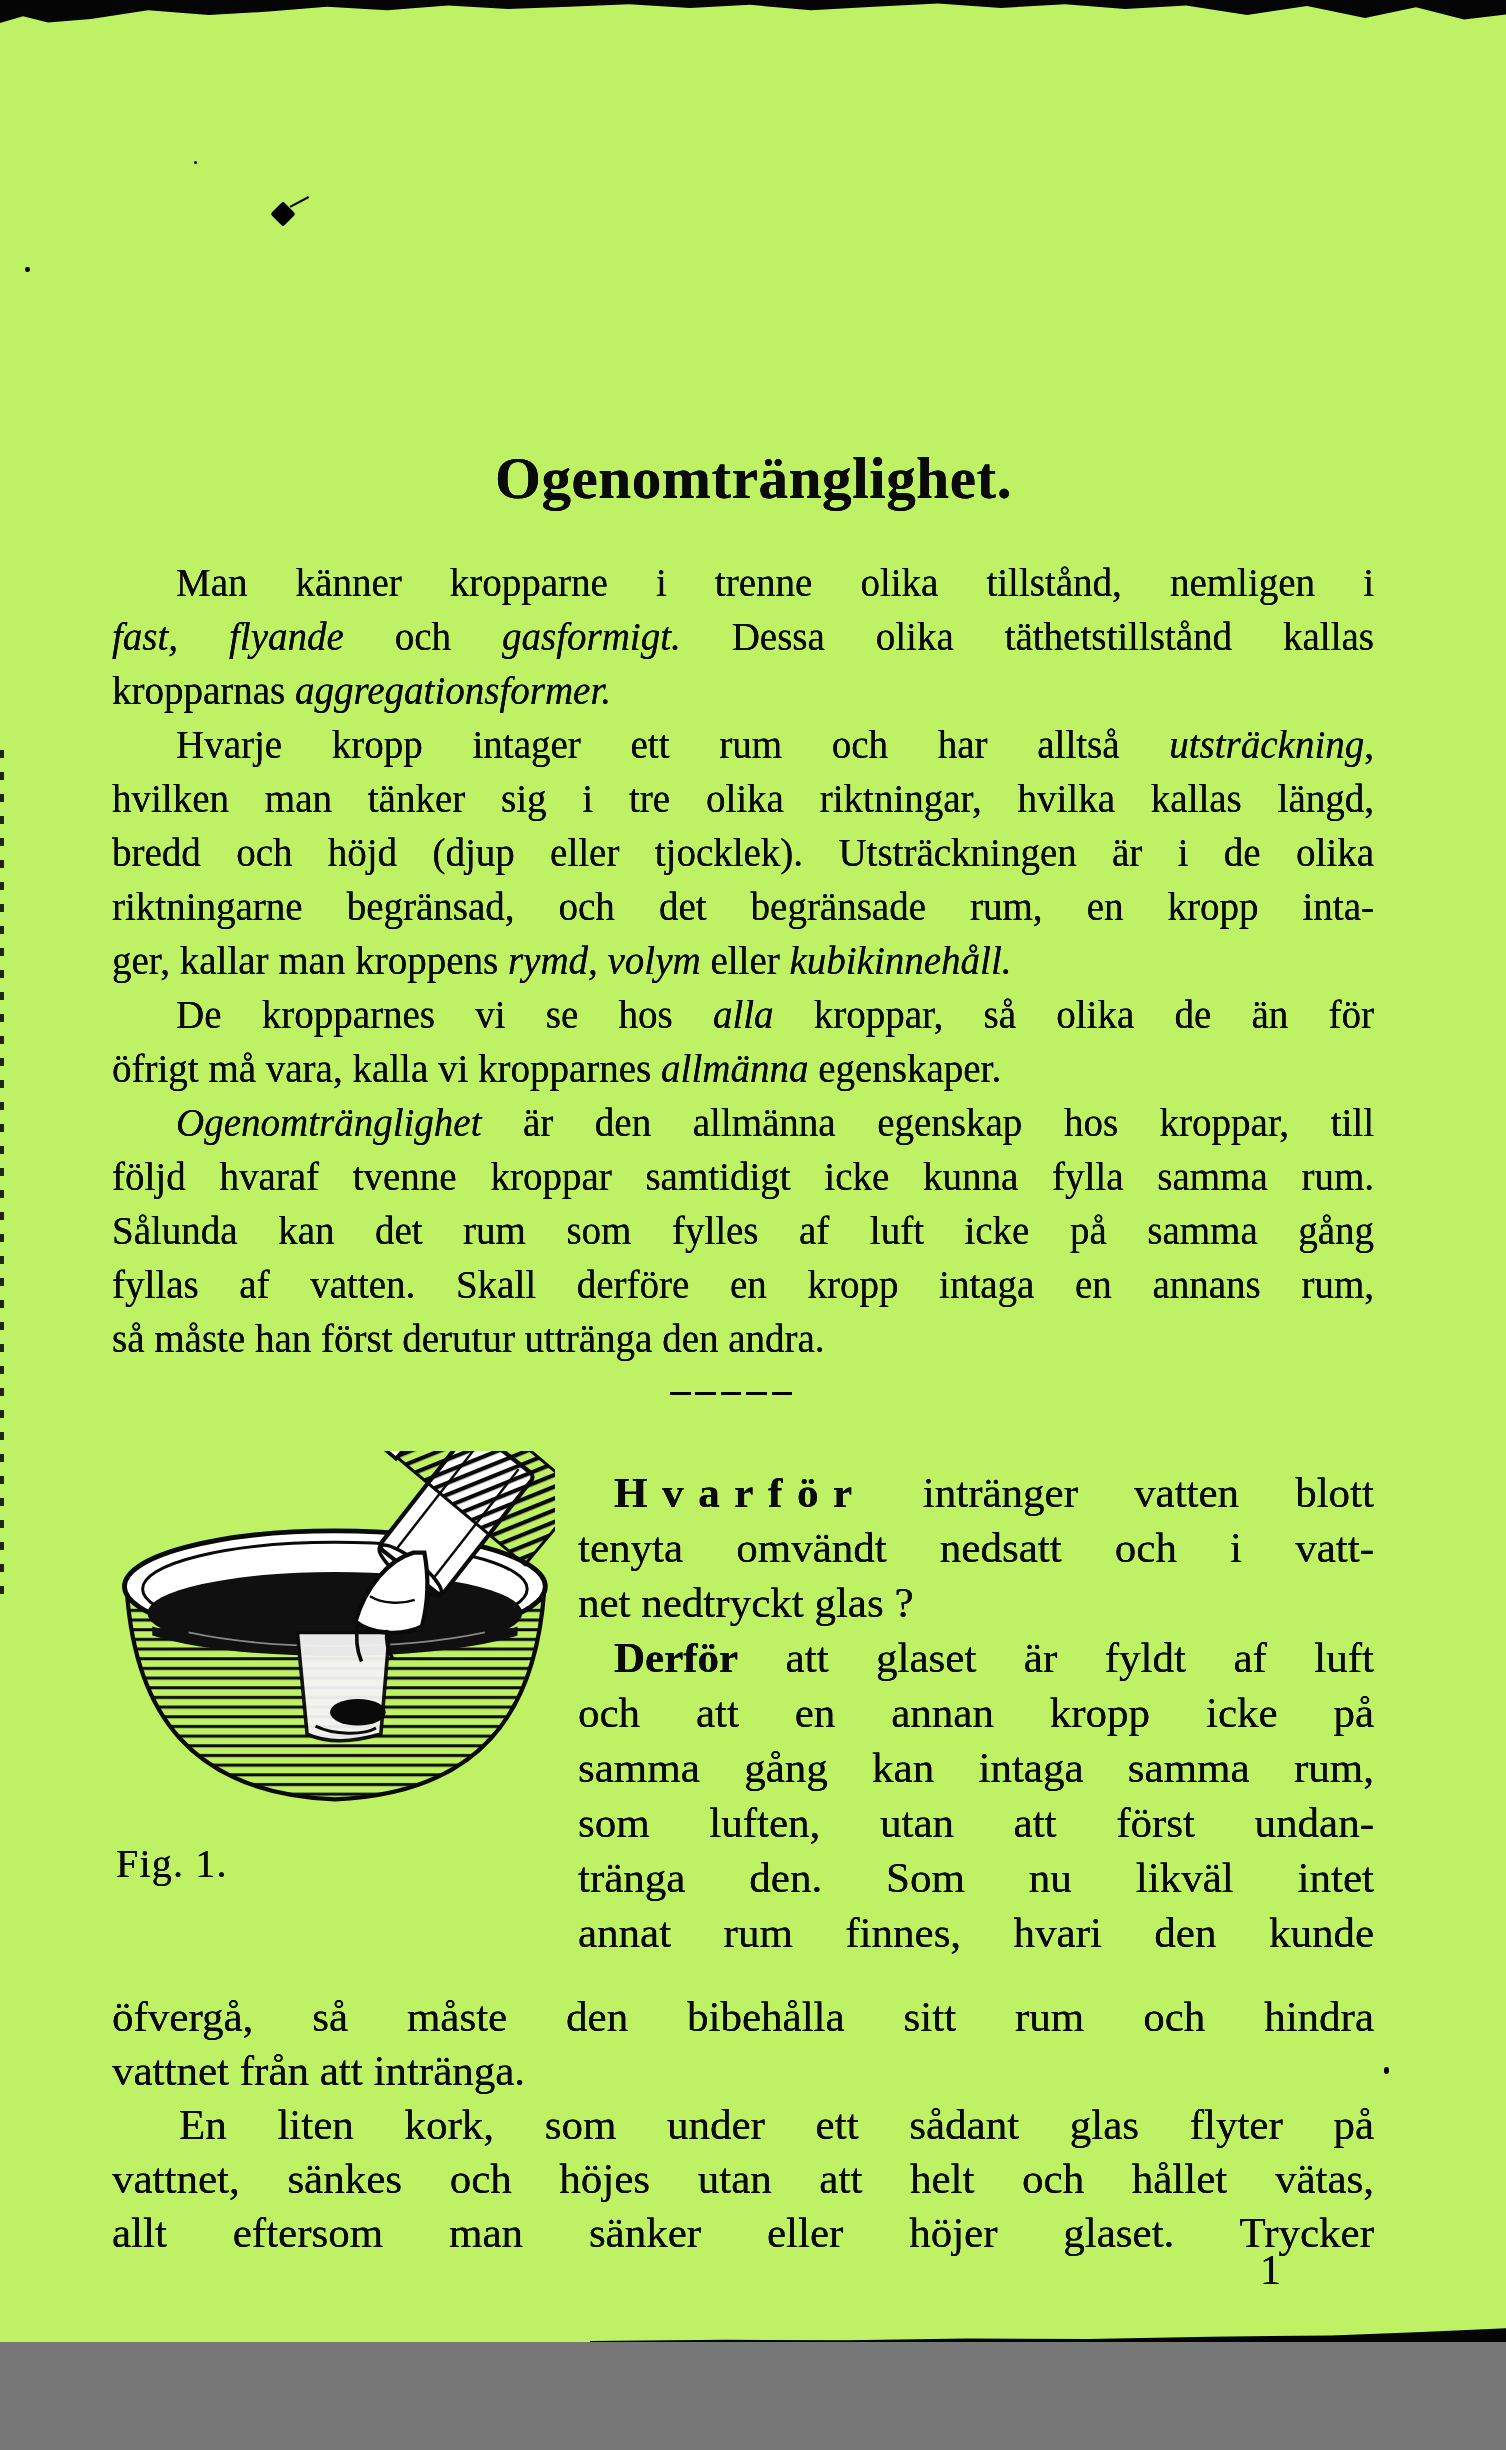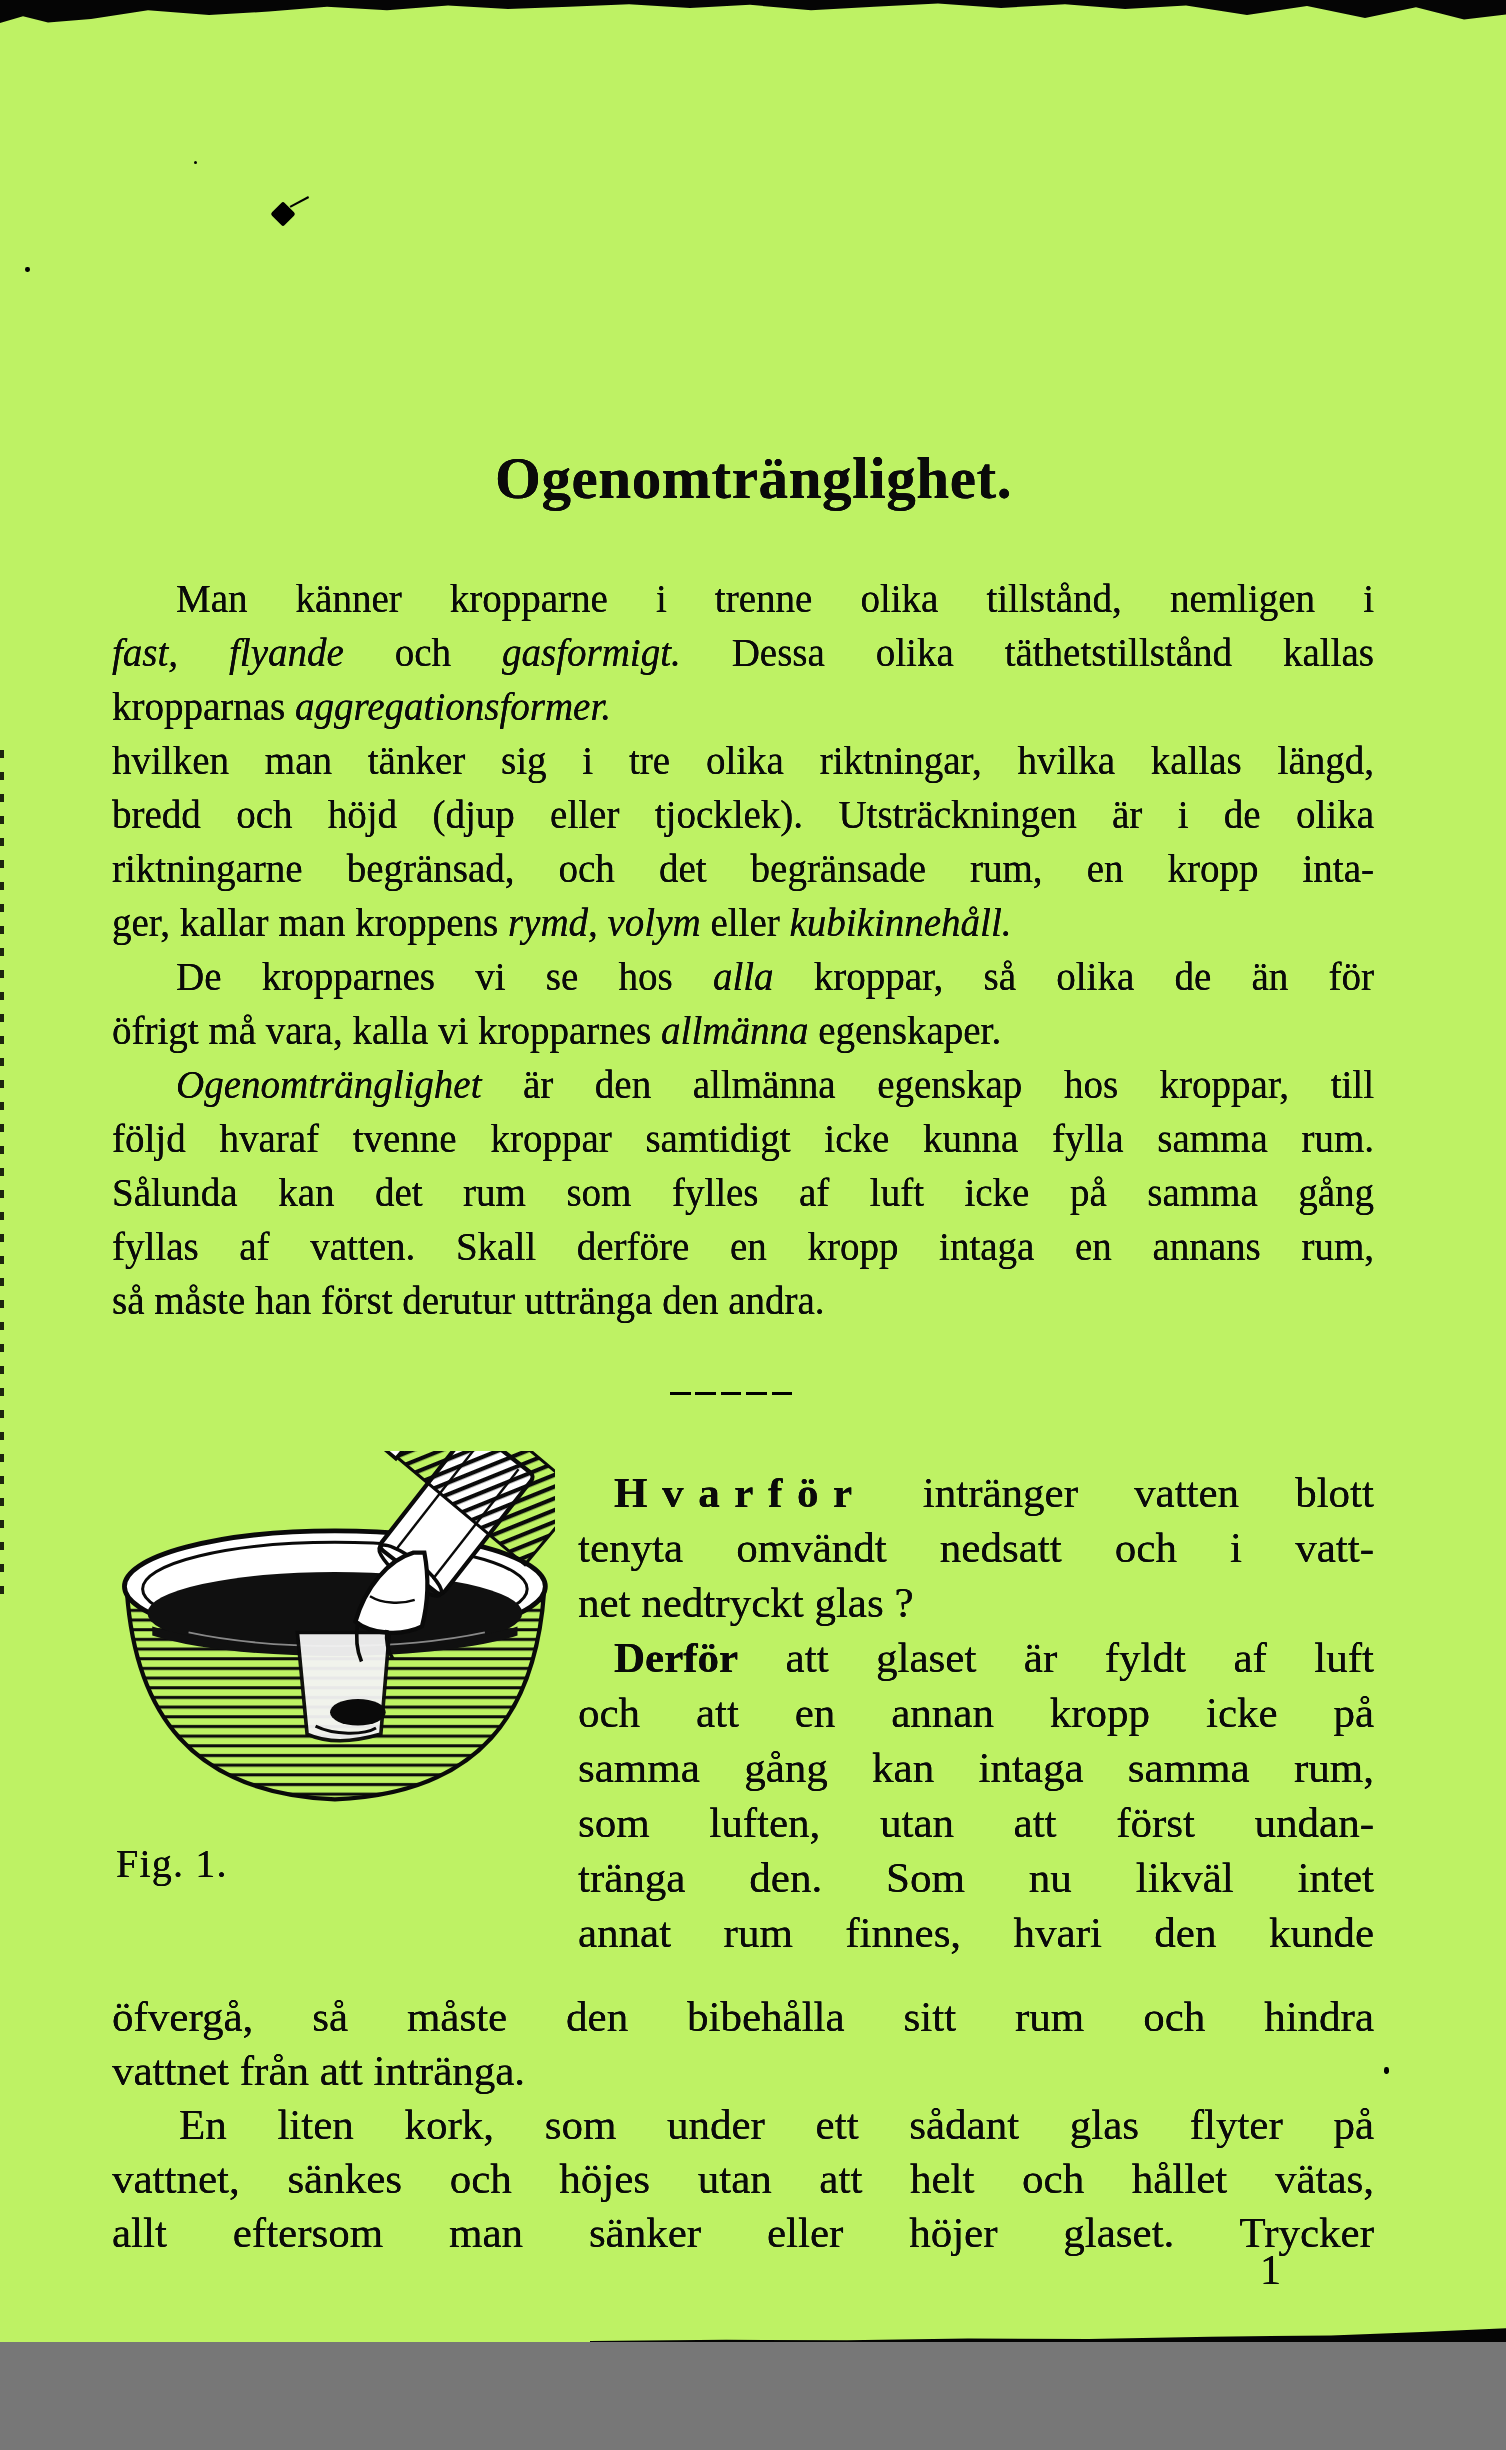--- a/index.html
+++ b/index.html
@@ -34,21 +34,21 @@
     position:absolute; left:289px; top:201px; width:20.6px; height:2.4px; background:#000;
     transform:rotate(-28deg);
   }
   
   .inky{ text-shadow:0 0 0.4px #000, 0.2px 0.2px 0 rgba(0,0,0,.3); }
   #title{
     position:absolute; left:0; top:444px; width:1507px; text-align:center;
     font-size:59px; font-weight:bold; letter-spacing:0.6px;
   }
   .textblock{ position:absolute; }
-  #intro-block{ left:112px; top:572px;  width:1262px; font-size:39px; line-height:54px; }
+  #intro-block{ left:112px; top:556px;  width:1262px; font-size:39px; line-height:54px; }
   #qa-block{    left:578px; top:1445px; width:796px; font-size:43px; line-height:55px;margin-top:20px; }
   #bottom-block{left:112px; top:1990px; width:1262px; font-size:43px; line-height:54px; }
   .tline{ white-space:normal; text-align:left; }
   .tline.just{ text-align:justify; text-align-last:justify; }
   .seg-n{}
   .seg-i{ font-style:italic;margin-top:20px; }
   .seg-b{ font-weight:bold; }
   .seg-bs{ font-weight:bold; letter-spacing:.34em; }
   #divider{
     position:absolute; left:670px; top:1392px; width:127px; height:3px;
@@ -77,20 +77,21 @@
   <div class="speck" style="left:1384px;top:2067px;width:4.8px;height:6.7px;border-radius:40%;"></div>
   <div class="speck" style="left:7.3px;top:2342px;width:2.4px;height:9.7px;border-radius:1.2px;"></div>
   <div class="speck" style="left:0px;top:2431px;width:4.8px;height:9.7px;border-radius:1.2px;"></div>
 
   <div id="title" class="inky">Ogenomtränglighet.</div>
 
   <div id="intro-block" class="textblock inky">
       <div class="tline just" style="padding-left: 64px;"><span class="seg-n">Man känner kropparne i trenne olika tillstånd, nemligen i</span></div>
       <div class="tline just"><span class="seg-i">fast, flyande</span><span class="seg-n"> och </span><span class="seg-i">gasformigt.</span><span class="seg-n"> Dessa olika täthetstillstånd kallas</span></div>
       <div class="tline"><span class="seg-n">kropparnas </span><span class="seg-i">aggregationsformer.</span></div>
+      <div class="tline just" style="padding-left: 64px;"><span class="seg-n">Hvarje kropp intager ett rum och har alltså </span><span class="seg-i">utsträckning</span><span class="seg-n">,</span></div>
       <div class="tline just"><span class="seg-n">hvilken man tänker sig i tre olika riktningar, hvilka kallas längd,</span></div>
       <div class="tline just"><span class="seg-n">bredd och höjd (djup eller tjocklek). Utsträckningen är i de olika</span></div>
       <div class="tline just"><span class="seg-n">riktningarne begränsad, och det begränsade rum, en kropp inta-</span></div>
       <div class="tline"><span class="seg-n">ger, kallar man kroppens </span><span class="seg-i">rymd, volym</span><span class="seg-n"> eller </span><span class="seg-i">kubikinnehåll.</span></div>
       <div class="tline just" style="padding-left: 64px;"><span class="seg-n">De kropparnes vi se hos </span><span class="seg-i">alla</span><span class="seg-n"> kroppar, så olika de än för</span></div>
       <div class="tline"><span class="seg-n">öfrigt må vara, kalla vi kropparnes </span><span class="seg-i">allmänna</span><span class="seg-n"> egenskaper.</span></div>
       <div class="tline just" style="padding-left: 64px;"><span class="seg-i">Ogenomtränglighet</span><span class="seg-n"> är den allmänna egenskap hos kroppar, till</span></div>
       <div class="tline just"><span class="seg-n">följd hvaraf tvenne kroppar samtidigt icke kunna fylla samma rum.</span></div>
       <div class="tline just"><span class="seg-n">Sålunda kan det rum som fylles af luft icke på samma gång</span></div>
       <div class="tline just"><span class="seg-n">fyllas af vatten.  Skall derföre en kropp intaga en annans rum,</span></div>

